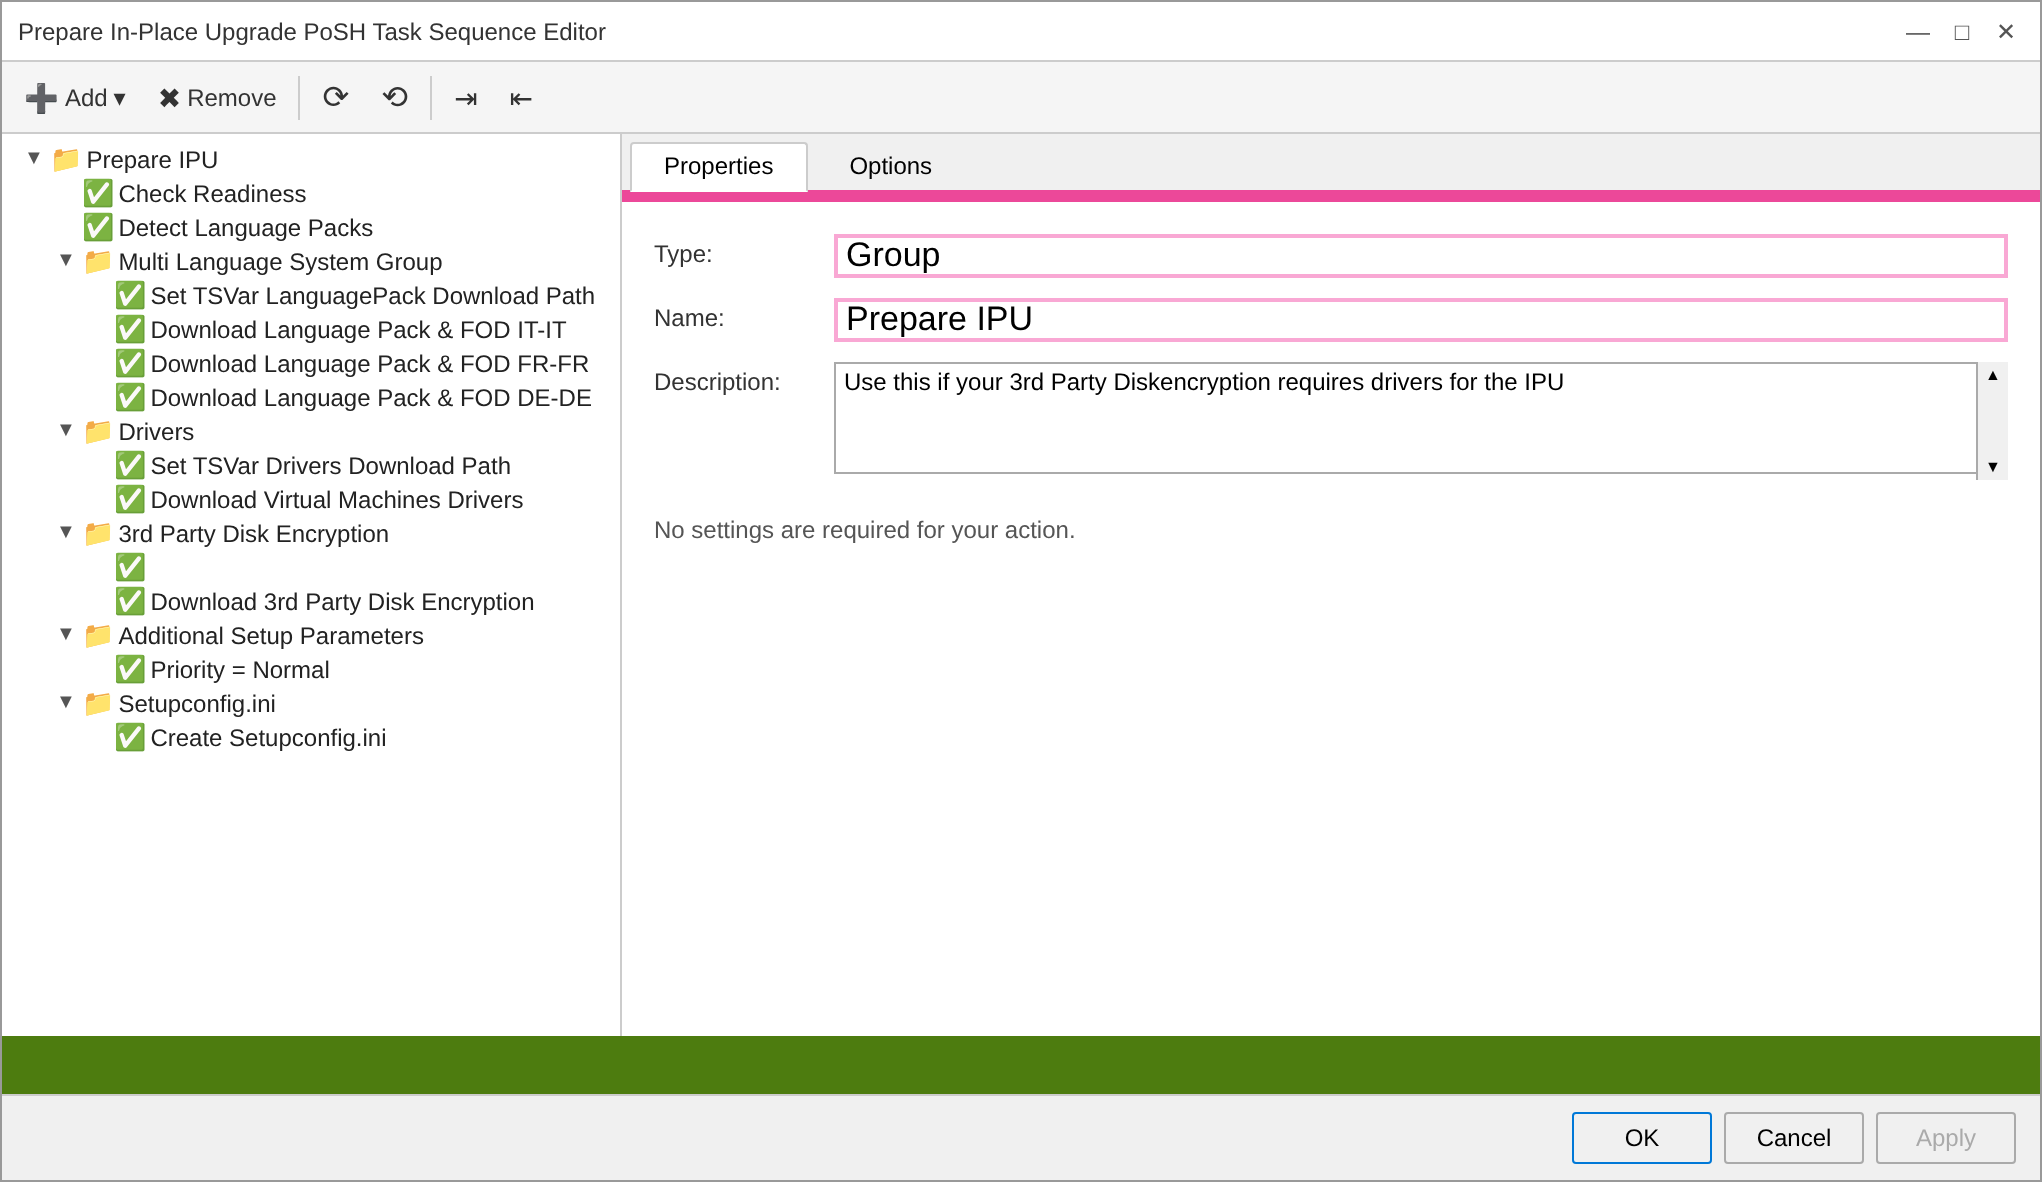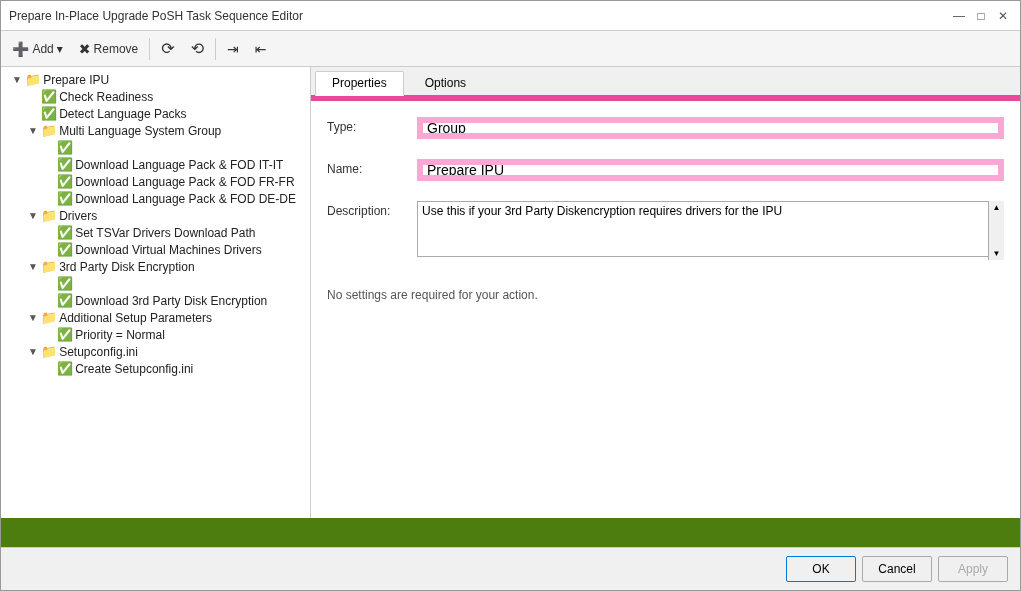--- a/index.html
+++ b/index.html
@@ -159,36 +159,36 @@
 
     .properties-content {
       padding: 16px;
       background: #fff;
       flex: 1;
     }
 
     .form-row {
       display: flex;
       align-items: flex-start;
-      margin-bottom: 20px;
+      margin-bottom: 10px;
     }
     .form-label {
       width: 90px;
       font-size: 12px;
       color: #333;
       padding-top: 3px;
     }
     .form-field {
       flex: 1;
     }
     .form-input {
       width: 100%;
       padding: 2px 4px;
-      border: 6px solid #f9a8d4;
-      font-size: 14px;
+      border: 2px solid #f9a8d4;
+      font-size: 17px;
       font-family: inherit;
       background: #fff;
       height: 22px;
     }
     .form-textarea-wrapper {
       position: relative;
       flex: 1;
     }
     .form-textarea {
       width: 100%;
@@ -318,20 +318,21 @@
 
       <div class="tree-item indent-2">
         <span class="expand-icon">▼</span>
         <span class="folder-icon">📁</span>
         <span class="item-label">Multi Language System Group</span>
       </div>
 
       <div class="tree-item indent-3">
         <span class="expand-icon">&nbsp;</span>
         <span class="check-icon">✅</span>
+        <span class="item-label">Set TSVar LanguagePack Download Path</span>
       </div>
 
       <div class="tree-item indent-3">
         <span class="expand-icon">&nbsp;</span>
         <span class="check-icon">✅</span>
         <span class="item-label">Download Language Pack &amp; FOD IT-IT</span>
       </div>
 
       <div class="tree-item indent-3">
         <span class="expand-icon">&nbsp;</span>

